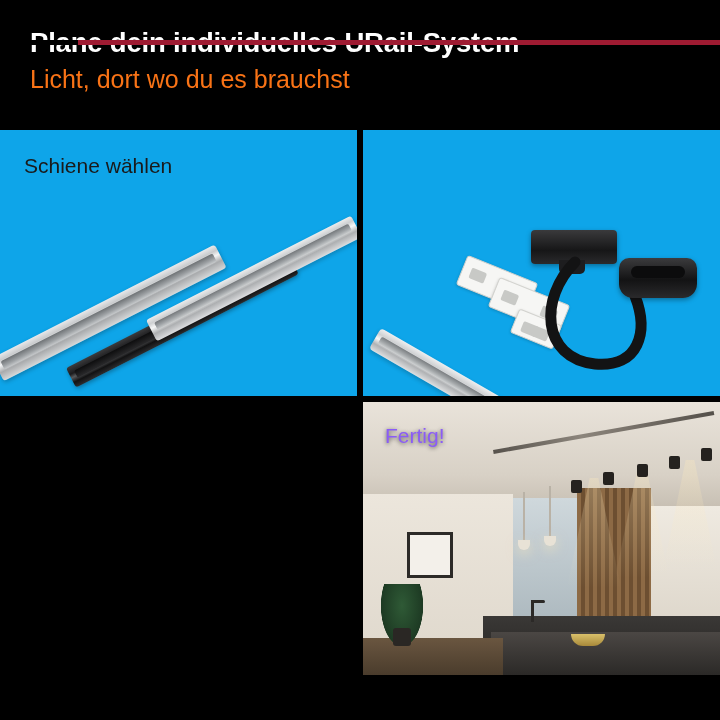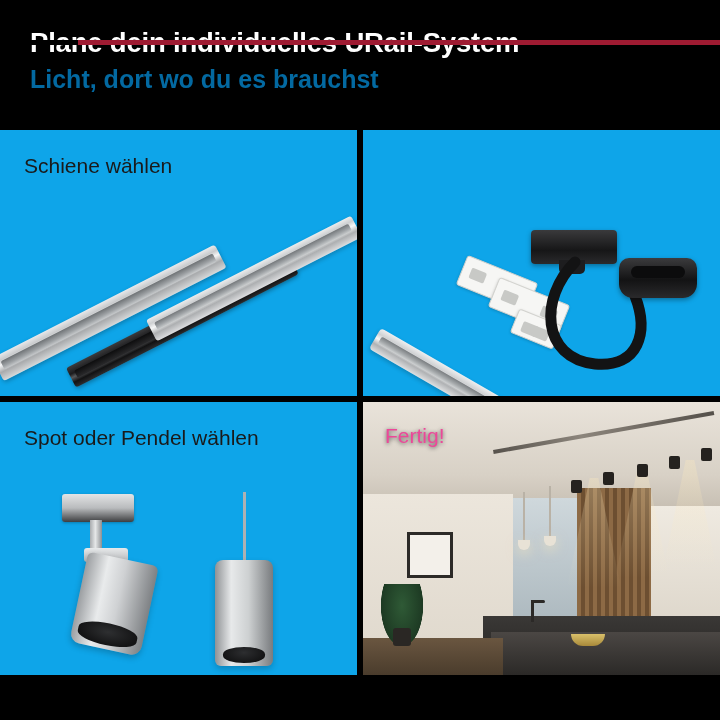--- a/index.html
+++ b/index.html
@@ -35,23 +35,23 @@
   .header-title {
     color: #ffffff;
     font-size: 27.5px;
     font-weight: bold;
     letter-spacing: -0.2px;
     line-height: 34px;
     margin: 0;
     white-space: nowrap;
   }
   .header-sub {
-    color: #0369a1;
+    color: #f97316;
     font-size: 25px;
-    font-weight: bold;
+    font-weight: normal;
     line-height: 32px;
     margin: 3px 0 0 0;
     white-space: nowrap;
   }
 
   
   .grid {
     position: absolute;
     left: 0;
     top: 130px;
@@ -73,21 +73,21 @@
     left: 24px;
     top: 22px;
     color: #1a1a1a;
     font-size: 21px;
     line-height: 28px;
     font-weight: normal;
     white-space: pre-line;
     z-index: 5;
   }
   .panel.p4 .panel-label {
-    color: #ec4899;
+    color: #8b5cf6;
     left: 22px;
     top: 20px;
     text-shadow: 0 1px 4px rgba(0,0,0,0.65);
   }
 
   
   .rail {
     position: absolute;
     transform-origin: 0 0;
     border-radius: 3px;
@@ -416,29 +416,20 @@
       <div class="connector-white cw1"></div>
       <div class="connector-white cw2"></div>
       <div class="connector-white cw3"></div>
       <div class="adapter-black"></div>
       <svg class="cable" viewBox="0 0 160 135">
         <path d="M44 14 C 8 50, 10 110, 64 116 C 108 120, 118 84, 104 48" fill="none" stroke="#131314" stroke-width="11" stroke-linecap="round"></path>
       </svg>
       <div class="plug-black"></div>
     </div>
 
-    <div class="panel p3">
-      <div class="panel-label">Spot oder Pendel wählen</div>
-      <div class="spot-adapter"></div>
-      <div class="spot-stem"></div>
-      <div class="spot-arm"></div>
-      <div class="spot-head"></div>
-      <div class="pendant-cable"></div>
-      <div class="pendant-body"></div>
-    </div>
 
     <div class="panel p4">
       <div class="kitchen">
         <div class="k-ceiling"></div>
         <div class="k-wall-left"></div>
         <div class="k-window"></div>
         <div class="k-slats"></div>
         <div class="k-cab-right"></div>
         <div class="k-counter"></div>
         <div class="k-island"></div>

